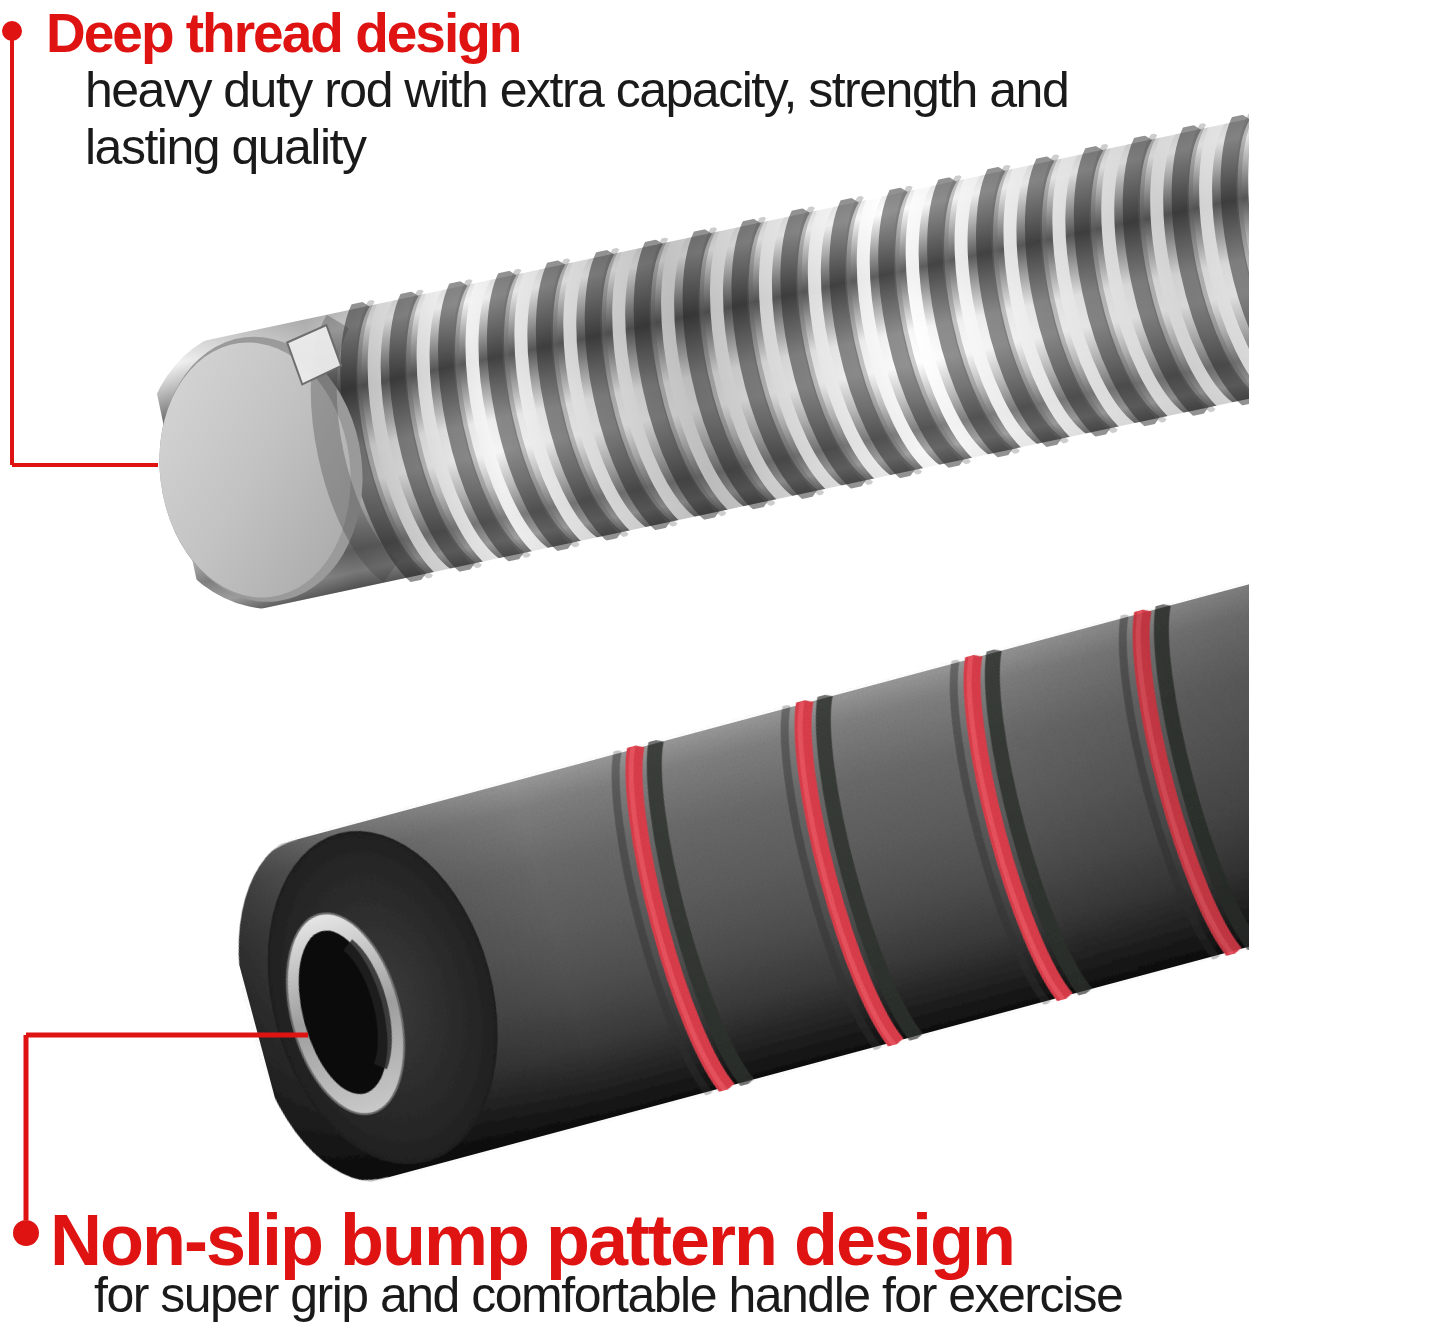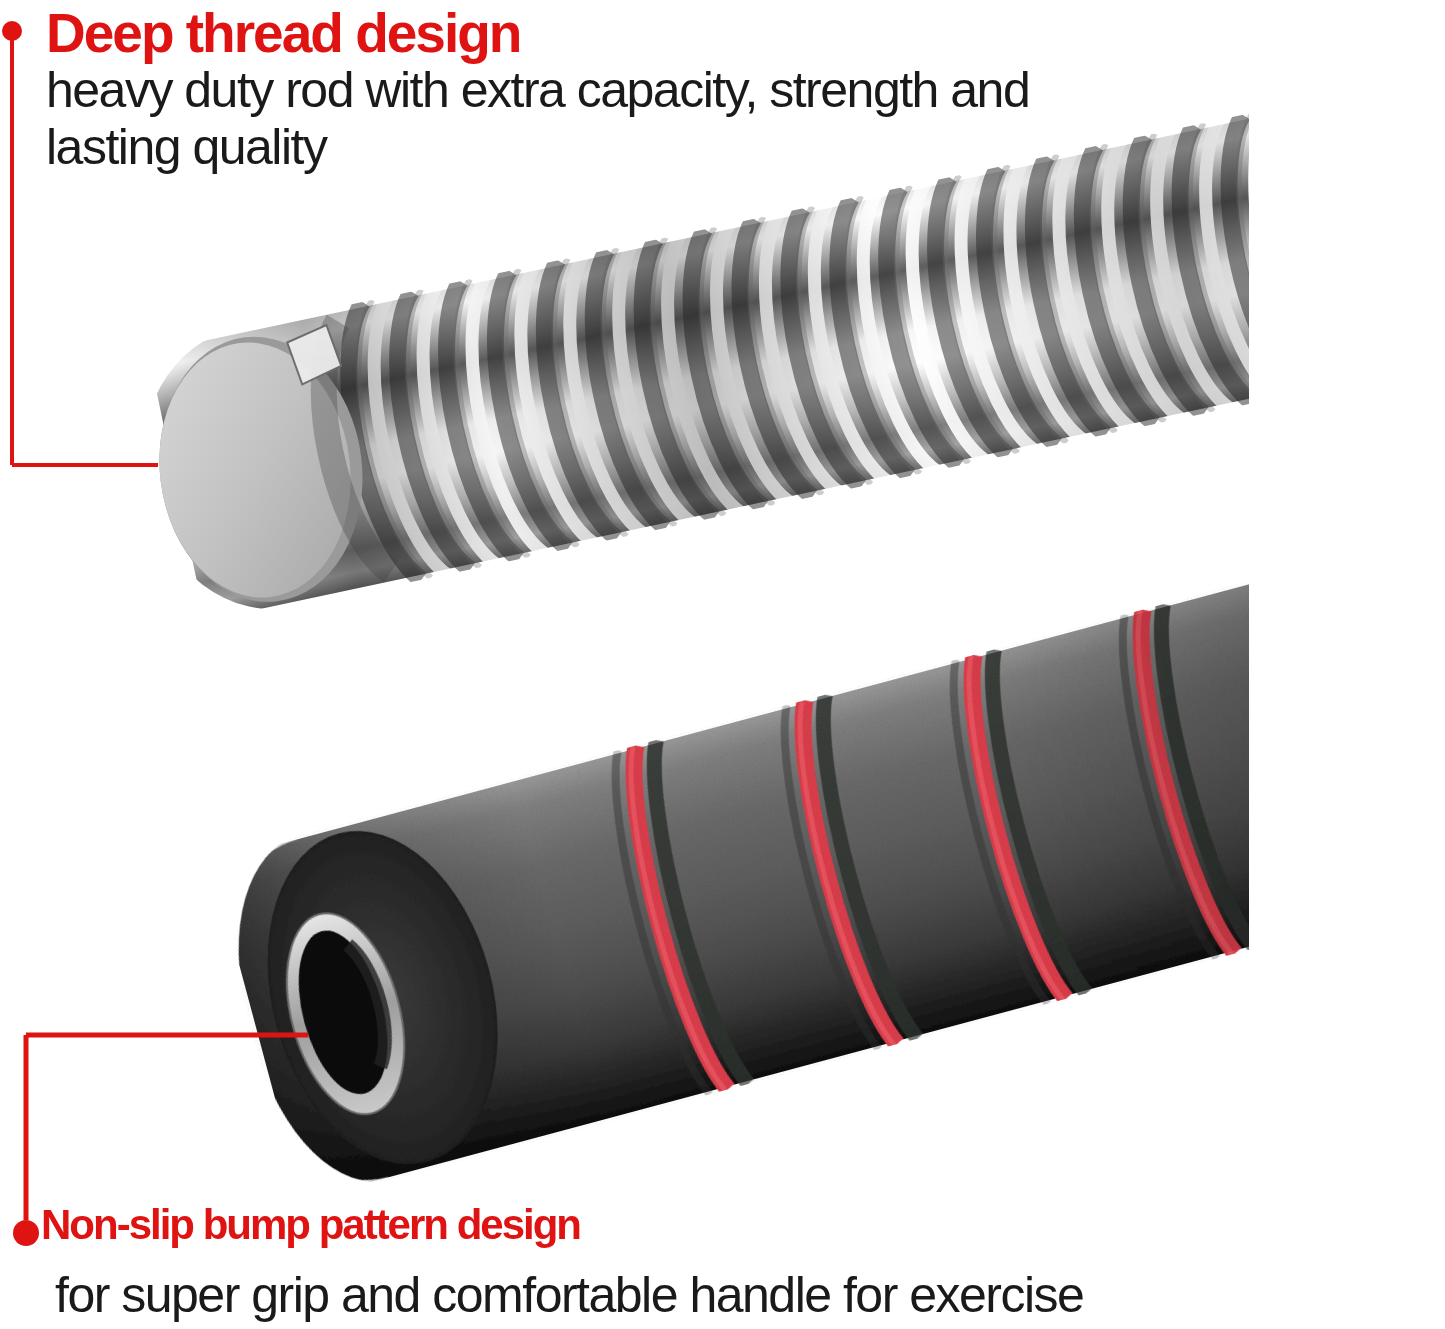--- a/index.html
+++ b/index.html
@@ -18,24 +18,25 @@
     font-size:55px;
     letter-spacing:-2px;
     line-height:1.0;
   }
   .callout-sub{
     font-weight:400;
     color:#1a1a1a;
     font-size:50px;
     letter-spacing:-1.5px;
     line-height:1.13;
+    margin-left:39px;
   }
   #top-heading{left:46px;top:6px;}
   #top-sub{left:46px;top:62px;}
-  #bottom-heading{left:41px;top:1204px;font-size:42px;}
+  #bottom-heading{left:50px;top:1204px;font-size:72px;}
   #bottom-sub{left:55px;top:1267px;}
 </style>
 </head>
 <body>
 
 <div class="stage">
 
   <svg class="art" width="1445" height="1329" viewBox="0 0 1445 1329">
     <defs>
       <linearGradient id="rodBody" x1="0" y1="0" x2="0" y2="1">

